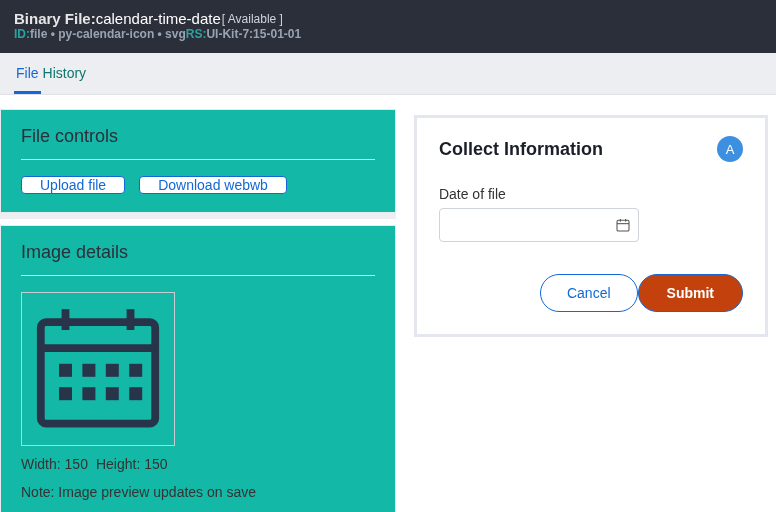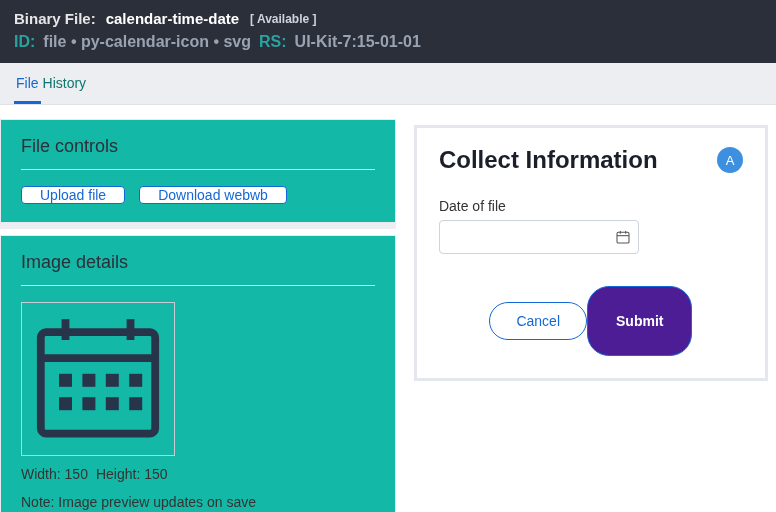--- a/index.html
+++ b/index.html
@@ -1,51 +1,51 @@
 <!DOCTYPE html>
 <html><head>
 <meta charset="utf-8">
 <style>
 *{box-sizing:border-box;margin:0;padding:0}
 body{font-family:-apple-system,BlinkMacSystemFont,"Segoe UI",Arial,sans-serif;font-size:14px;color:#333;background:#fff;width:776px}
 .topbar{background:#2b2f3a;color:#fff;padding:10px 14px 12px}
-.topline{display:flex;align-items:center;gap:10px;font-size:15px}
+.topline{display:flex;align-items:center;font-size:15px}
 .toplabel{font-weight:700;color:#e6e6e6}
-.topname{font-weight:700}
-.availpill{font-size:12px;font-weight:700;color:#cfd4dc;border:1px solid transparent}
-.subline{display:flex;gap:8px;font-size:16px;margin-top:6px;color:#bfc6d0;align-items:center}
+.topname{font-weight:400}
+.availpill{font-size:12px;font-weight:400;color:#cfd4dc;border:1px solid transparent}
+.subline{display:flex;gap:0;font-size:12px;color:#bfc6d0;align-items:center}
 .idlab,.rslab{color:#2aa3a0;font-weight:700}
 .subval{color:#9aa3b2;font-weight:600}
 .tabstrip{background:#eceef1;padding:0 14px;display:flex;border-bottom:1px solid #e0e2e6;font-size:14px}
 .tab{padding:12px 2px 10px;color:#0f766e;cursor:pointer}
 .tab.active{color:#1468d6;font-weight:500;border-bottom:3px solid #1468d6}
 .twocol{display:flex;gap:18px;align-items:flex-start;padding:8px 0 0 0}
 .left{width:398px}
 .right{width:356px;margin-top:12px;margin-right:8px}
 .panel{border:1px solid #e8eaee;background:#14b8a6;margin:6px 0 0 0;padding:16px 20px 18px}
 .gapbar{height:6px;background:#eceef1}
 .ptitle{font-size:18px;color:#2b2f3a;margin-bottom:12px}
 .hr{height:1px;background:#e1e3e8;margin:0 0 16px}
 .btnrow{display:flex;gap:14px}
 .btn{border:1px solid #1468d6;color:#1468d6;background:#fff;border-radius:4px;padding:0 18px;font-size:14px;cursor:pointer}
-.btn.primary{background:#4c1d95;color:#fff;border-radius:22px;padding:26px 28px;font-weight:600}
+.btn.primary{background:#c2410c;color:#fff;border-radius:22px;padding:10px 28px;font-weight:600}
 .btn.pill{border-radius:22px;padding:10px 26px}
 .imgholder{border:1px solid #c8ccd2;padding:6px;display:inline-block}
 .imgbox{width:140px;height:140px;display:flex;align-items:center;justify-content:center}
 .dims{display:flex;gap:8px;margin-top:10px;font-size:14px}
 .note{margin-top:12px;color:#333;font-size:14px}
 .rightpanel{border:3px solid #e4e7ee;background:#fff;padding:18px 22px 22px}
 .rhead{display:flex;justify-content:space-between;align-items:center;margin-bottom:24px}
-.rtitle{font-size:24px;font-weight:700;color:#1b1f29}
+.rtitle{font-size:18px;font-weight:700;color:#1b1f29}
 .avatar{width:26px;height:26px;border-radius:50%;background:#3d90df;color:#fff;display:flex;align-items:center;justify-content:center;font-size:13px}
 .flabel{font-size:14px;color:#333;margin-bottom:6px}
 .dwrap{position:relative;width:200px;margin-bottom:32px}
 .dinput{width:100%;height:34px;border:1px solid #cfd3db;border-radius:4px;padding:0 34px 0 10px;font-size:14px}
 .calbtn{position:absolute;right:7px;top:50%;transform:translateY(-50%);width:18px;height:18px;display:flex;align-items:center;justify-content:center;cursor:pointer}
-.actions{display:flex;justify-content:center;align-items:center}
+.actions{display:flex;justify-content:flex-end;align-items:center}
 </style>
 </head>
 <body>
 
 <div class="topbar">
   <div class="topline">
     <span class="toplabel">Binary File:</span>
     <span class="topname">calendar-time-date</span>
     <span class="availpill">[ Available ]</span>
   </div>

